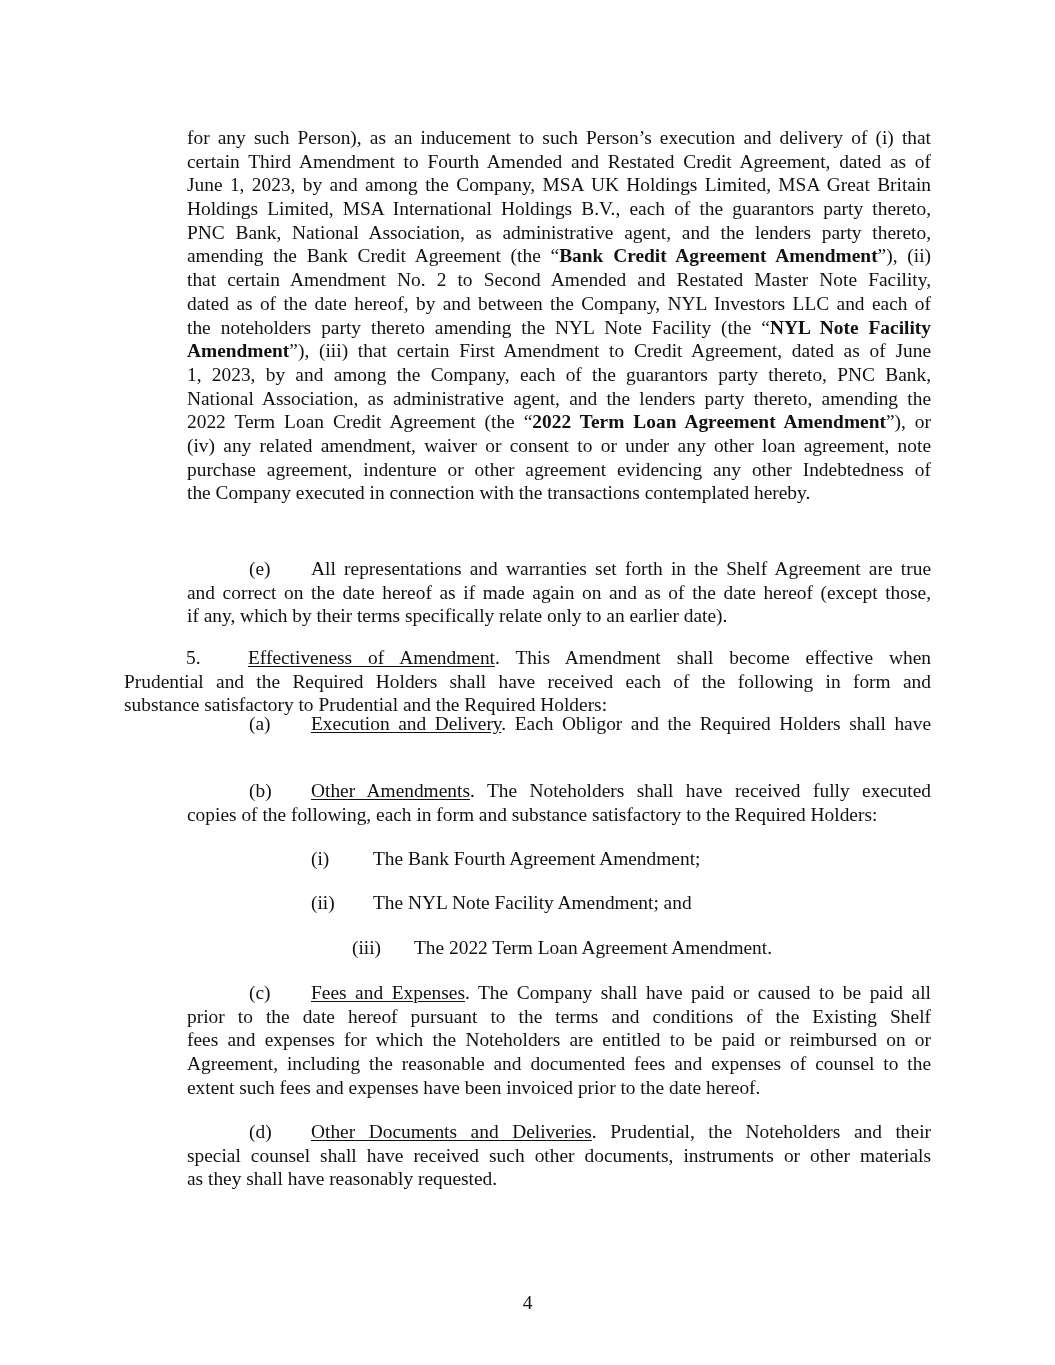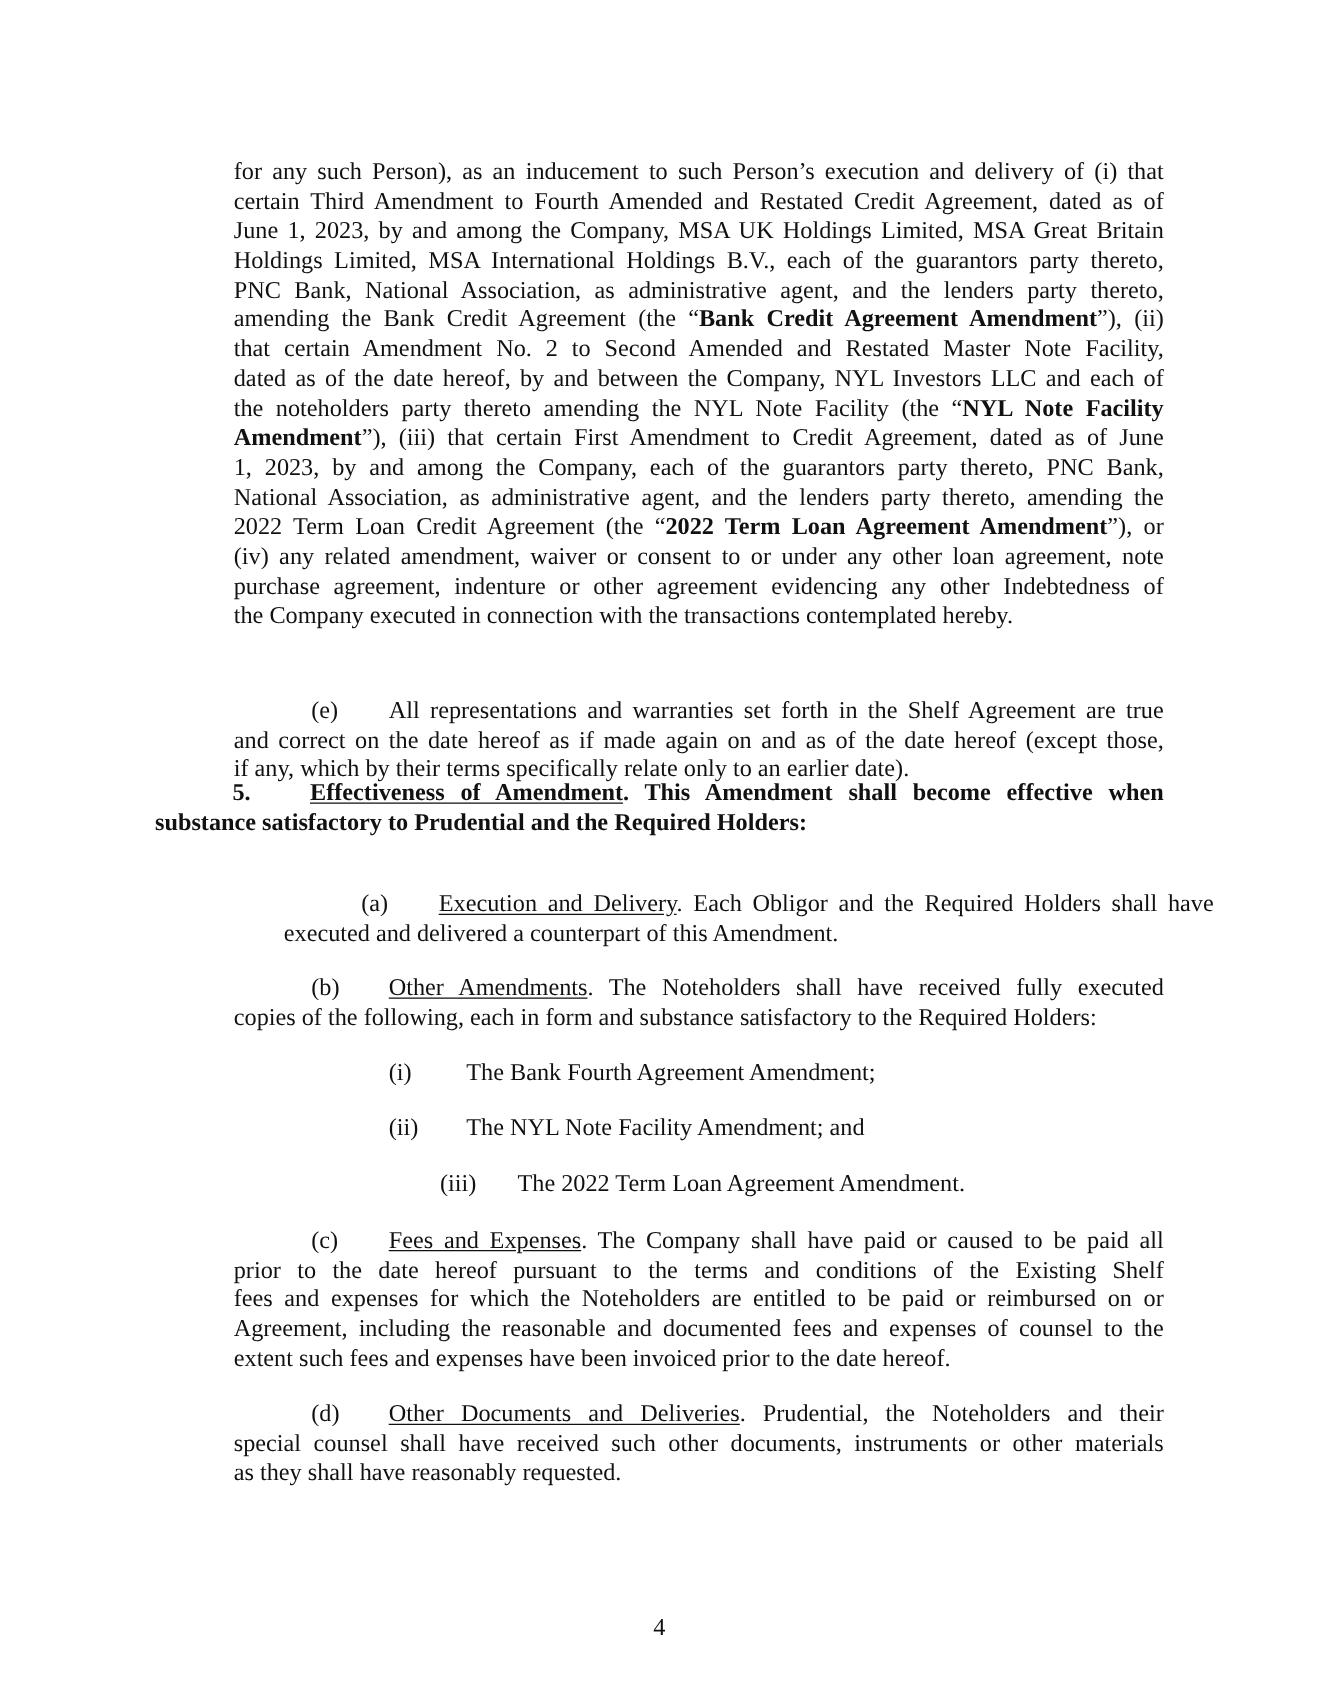--- a/index.html
+++ b/index.html
@@ -42,28 +42,28 @@
       <span class="line"><span>purchase agreement, indenture or other agreement evidencing any other Indebtedness of</span></span>
       <span class="line last"><span>the Company executed in connection with the transactions contemplated hereby.</span></span>
     </div>
 
   <div class="block" style="top:557px;">
     <span class="line"><span style="display:inline-block;width:62px;margin-left:62px;">(e)</span><span>All representations and warranties set forth in the Shelf Agreement are true</span></span>
     <span class="line">and correct on the date hereof as if made again on and as of the date hereof (except those,</span>
     <span class="line last">if any, which by their terms specifically relate only to an earlier date).</span>
   </div>
 
-  <div class="block full" style="top:623px;font-weight:bold;">
+  <div class="block full" style="top:646px;">
     <span class="line"><span style="display:inline-block;width:62px;margin-left:62px;">5.</span><u>Effectiveness of Amendment</u><span>. This Amendment shall become effective when</span></span>
+    <span class="line">Prudential and the Required Holders shall have received each of the following in form and</span>
     <span class="line last">substance satisfactory to Prudential and the Required Holders:</span>
   </div>
 
-  <div class="block" style="top:712px;margin-left:40px;">
+  <div class="block" style="top:712px;">
     <span class="line"><span style="display:inline-block;width:62px;margin-left:62px;">(a)</span><u>Execution and Delivery</u><span>.  Each Obligor and the Required Holders shall have</span></span>
-    <span class="line last">executed and delivered a counterpart of this Amendment.</span>
   </div>
 
   <div class="block" style="top:779px;">
     <span class="line"><span style="display:inline-block;width:62px;margin-left:62px;">(b)</span><u>Other Amendments</u><span>.  The Noteholders shall have received fully executed</span></span>
     <span class="line last">copies of the following, each in form and substance satisfactory to the Required Holders:</span>
   </div>
 
   <div class="sub" style="top:847px;">
     <span class="num">(i)</span><span>The Bank Fourth Agreement Amendment;</span>
   </div>

